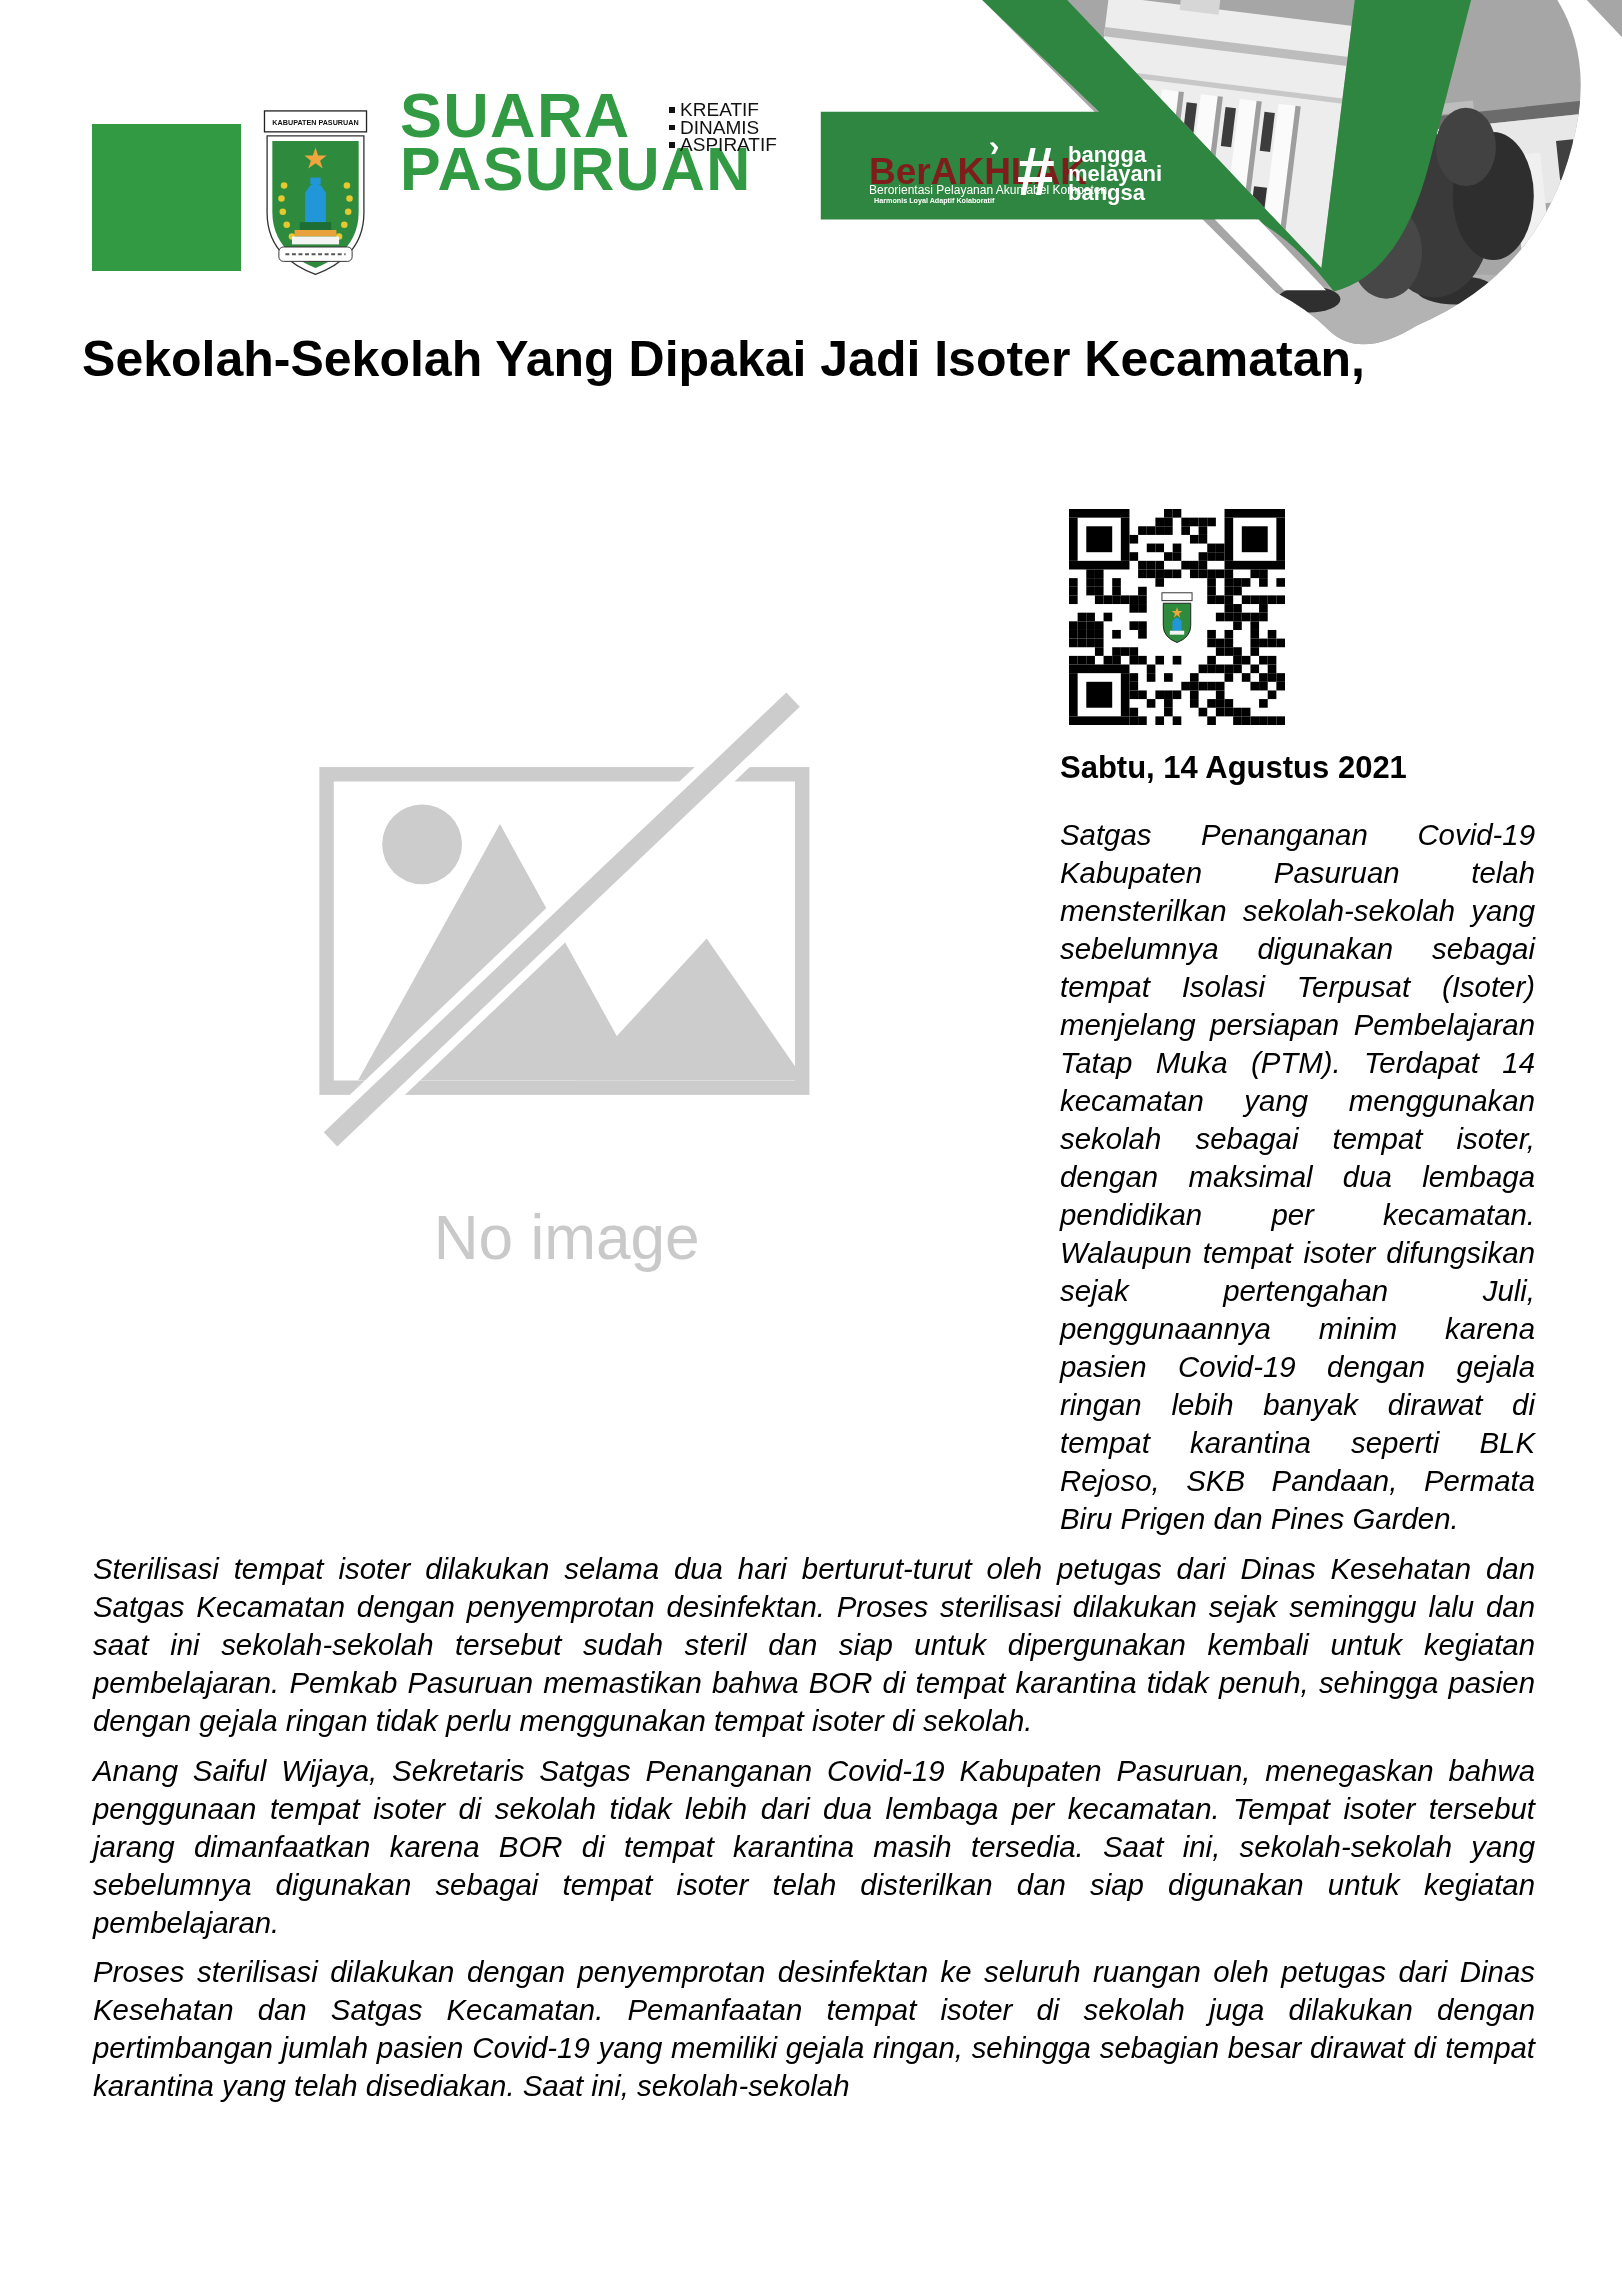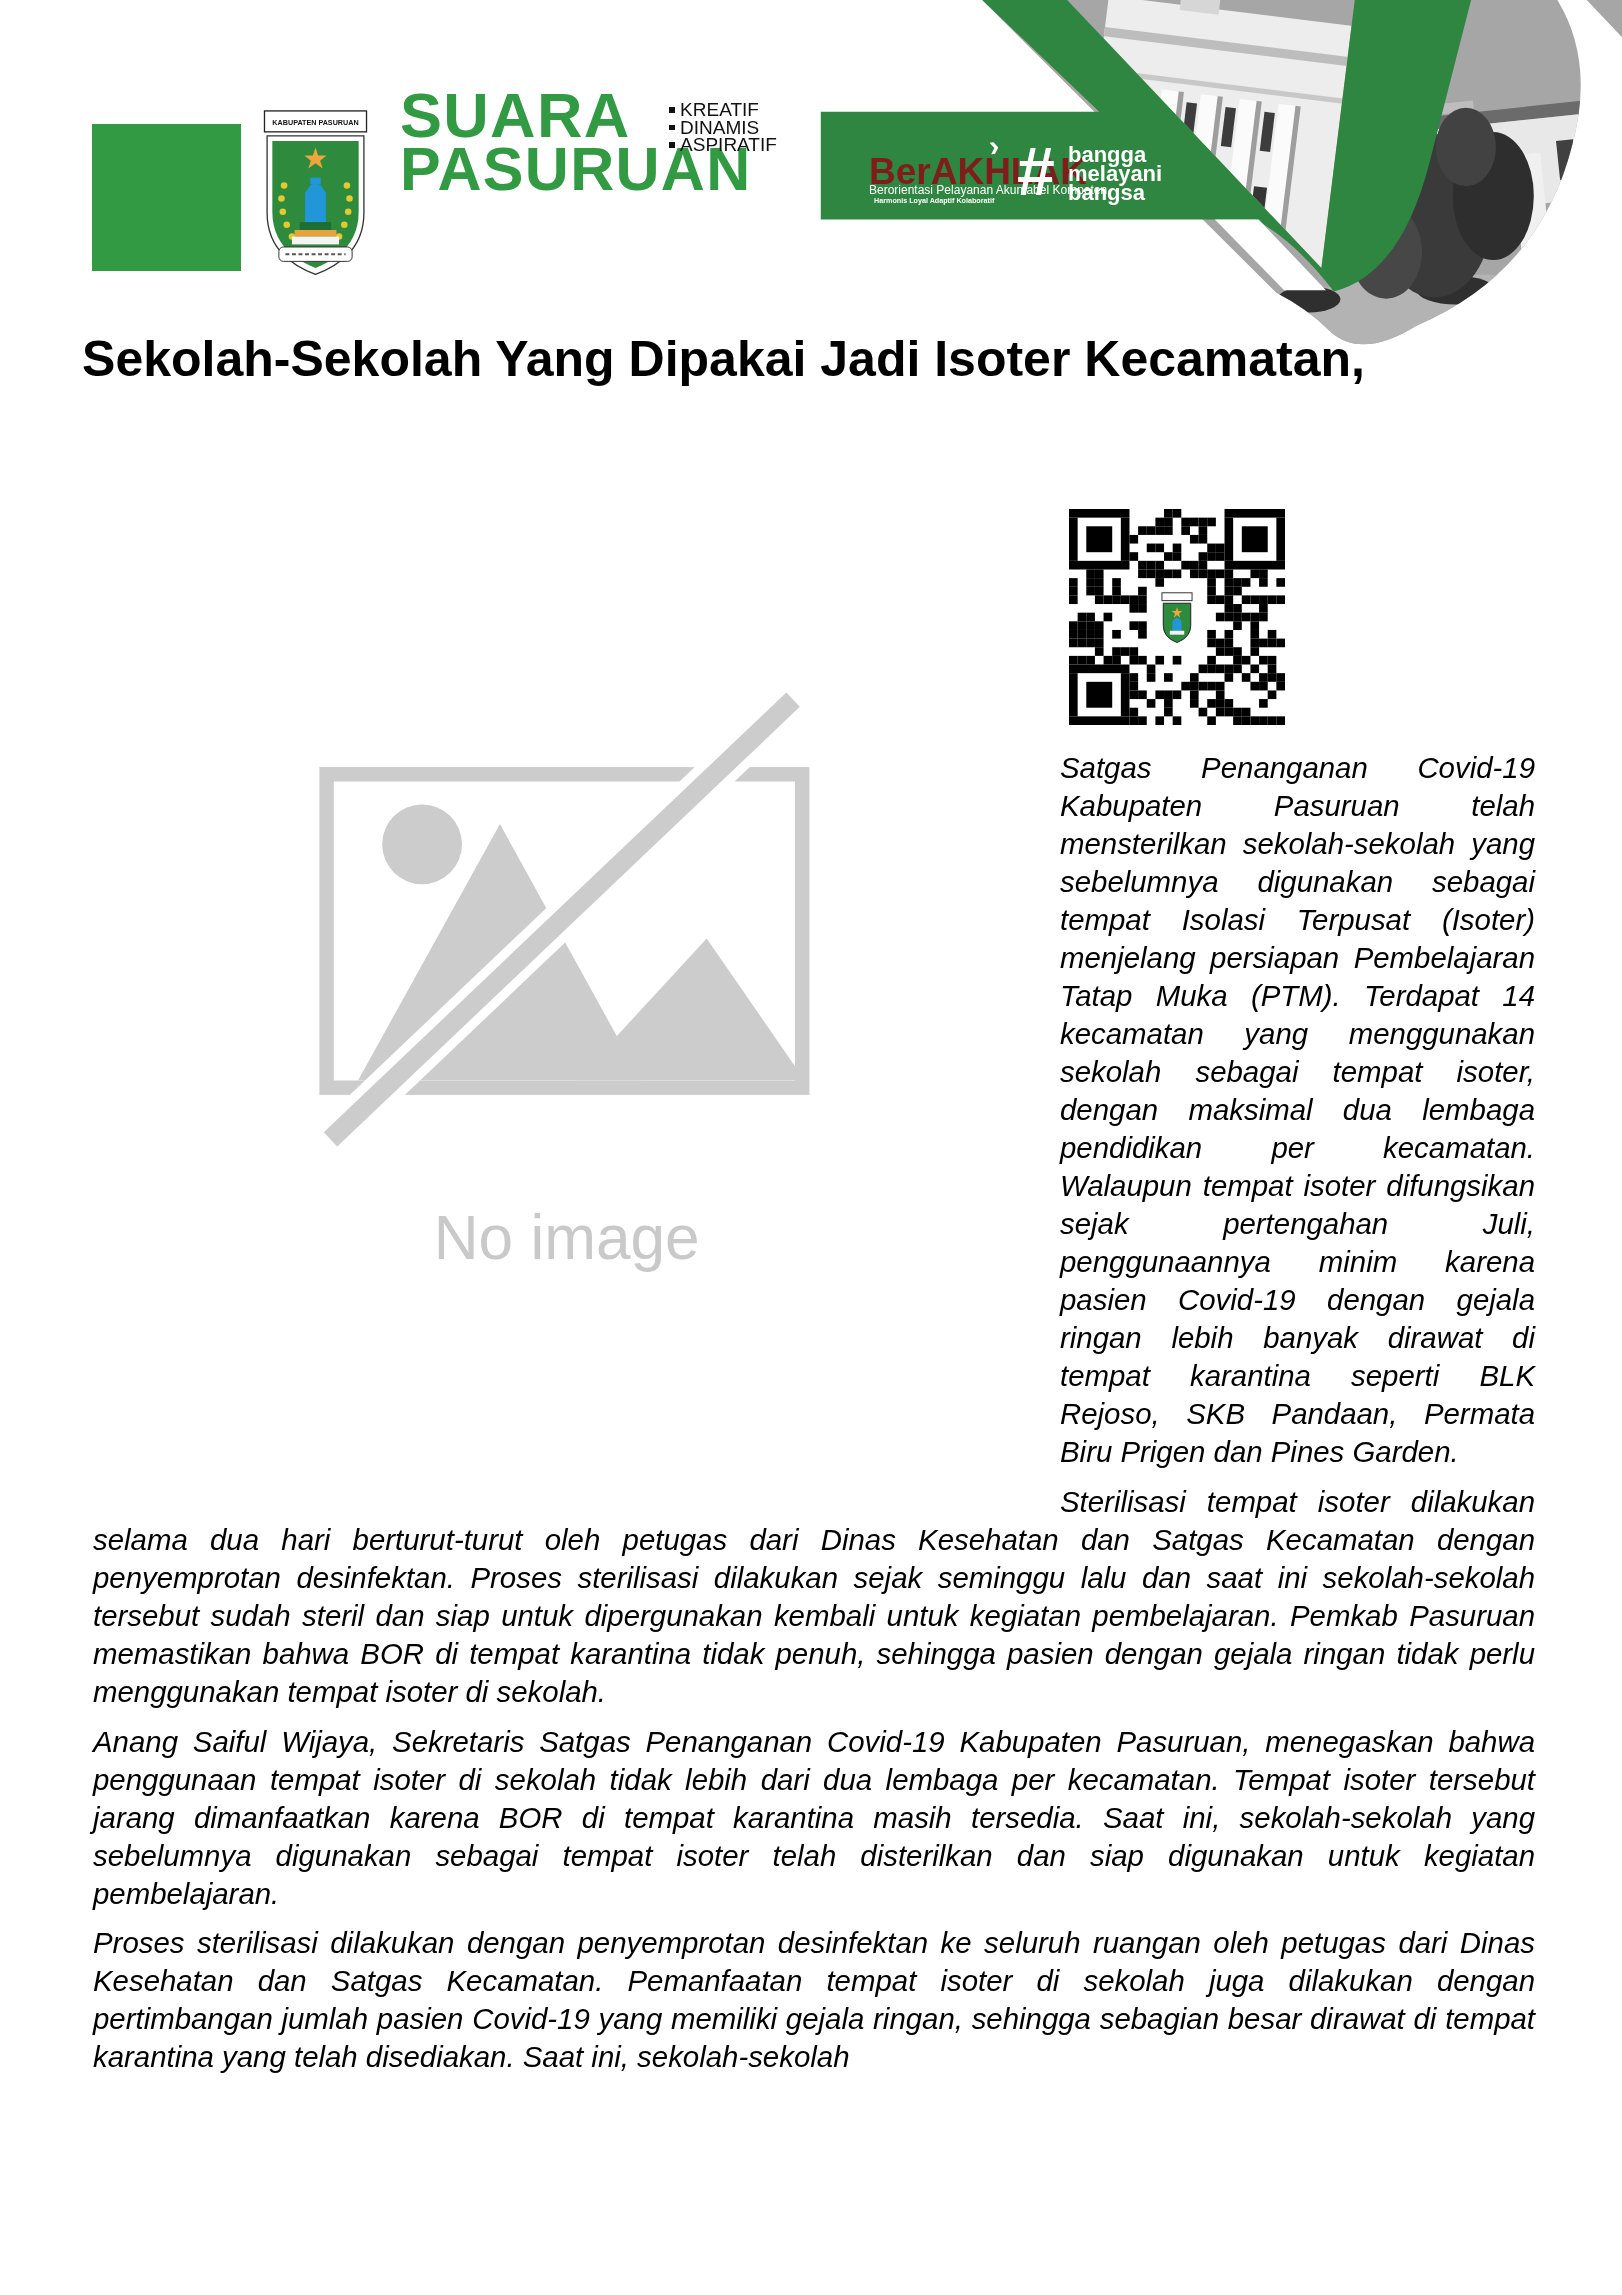--- a/index.html
+++ b/index.html
@@ -420,20 +420,21 @@
         <g clip-path="url(#clip-frame)" fill="#cccccc">
           <circle cx="503" cy="271" r="61"></circle>
           <polygon points="405,632 622,240 838,632"></polygon>
           <polygon points="738,632 938,415 1088,632"></polygon>
         </g>
         <line x1="363" y1="722" x2="1070" y2="50" stroke="#ffffff" stroke-width="58"></line>
         <line x1="363" y1="722" x2="1070" y2="50" stroke="#cccccc" stroke-width="30"></line>
         <text id="noimage-label" x="724" y="905" text-anchor="middle">No image</text>
       </svg>
     </div>
+    <p id="date">Sabtu, 14 Agustus 2021</p>
     <p class="para">Satgas Penanganan Covid-19 Kabupaten Pasuruan telah mensterilkan sekolah-sekolah yang sebelumnya digunakan sebagai tempat Isolasi Terpusat (Isoter) menjelang persiapan Pembelajaran Tatap Muka (PTM). Terdapat 14 kecamatan yang menggunakan sekolah sebagai tempat isoter, dengan maksimal dua lembaga pendidikan per kecamatan. Walaupun tempat isoter difungsikan sejak pertengahan Juli, penggunaannya minim karena pasien Covid-19 dengan gejala ringan lebih banyak dirawat di tempat karantina seperti BLK Rejoso, SKB Pandaan, Permata Biru Prigen dan Pines Garden.</p>
     <p class="para">Sterilisasi tempat isoter dilakukan selama dua hari berturut-turut oleh petugas dari Dinas Kesehatan dan Satgas Kecamatan dengan penyemprotan desinfektan. Proses sterilisasi dilakukan sejak seminggu lalu dan saat ini sekolah-sekolah tersebut sudah steril dan siap untuk dipergunakan kembali untuk kegiatan pembelajaran. Pemkab Pasuruan memastikan bahwa BOR di tempat karantina tidak penuh, sehingga pasien dengan gejala ringan tidak perlu menggunakan tempat isoter di sekolah.</p>
     <p class="para">Anang Saiful Wijaya, Sekretaris Satgas Penanganan Covid-19 Kabupaten Pasuruan, menegaskan bahwa penggunaan tempat isoter di sekolah tidak lebih dari dua lembaga per kecamatan. Tempat isoter tersebut jarang dimanfaatkan karena BOR di tempat karantina masih tersedia. Saat ini, sekolah-sekolah yang sebelumnya digunakan sebagai tempat isoter telah disterilkan dan siap digunakan untuk kegiatan pembelajaran.</p>
     <p class="para">Proses sterilisasi dilakukan dengan penyemprotan desinfektan ke seluruh ruangan oleh petugas dari Dinas Kesehatan dan Satgas Kecamatan. Pemanfaatan tempat isoter di sekolah juga dilakukan dengan pertimbangan jumlah pasien Covid-19 yang memiliki gejala ringan, sehingga sebagian besar dirawat di tempat karantina yang telah disediakan. Saat ini, sekolah-sekolah</p>
   </div>
 
 </div>
 
 
 </body></html>

